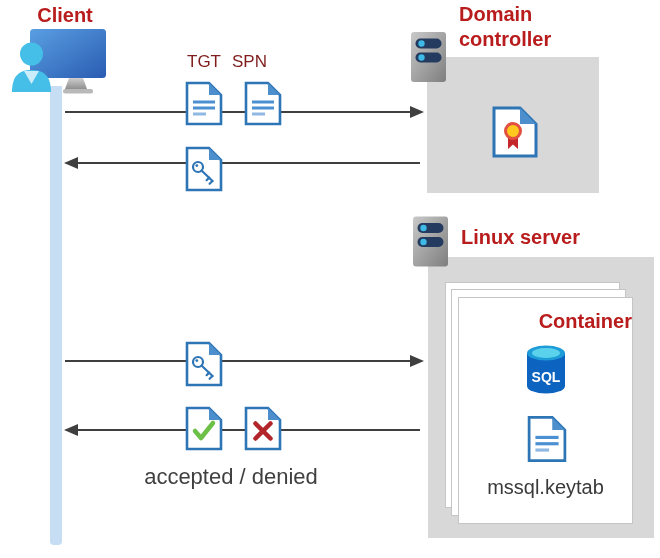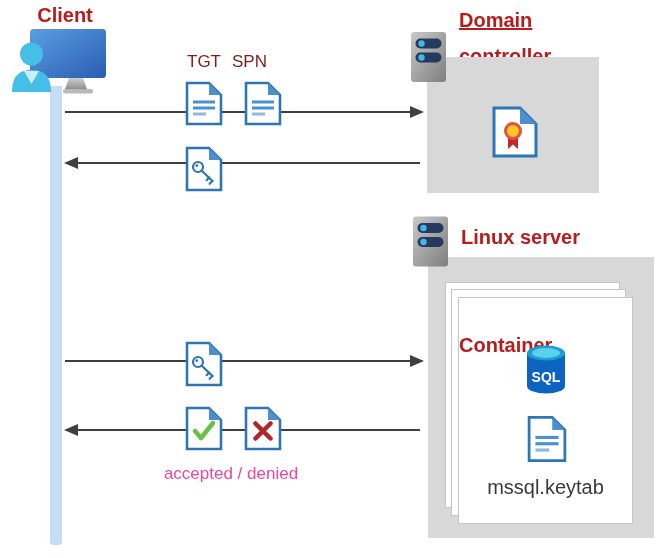--- a/index.html
+++ b/index.html
@@ -1,45 +1,45 @@
 <!DOCTYPE html>
 <html><head>
 <meta charset="utf-8">
 <style>
   html,body{margin:0;padding:0;background:#fff;}
   #canvas{position:relative;width:660px;height:558px;background:#fff;overflow:hidden;
           font-family:"Liberation Sans",sans-serif;}
   .abs{position:absolute;}
   .heading{font-weight:700;font-size:20px;color:#b91c1c;letter-spacing:0;}
   .small-label{font-size:17px;color:#7f1d1d;}
-  .caption{font-size:17px;color:#ec4899;}
+  .caption{font-size:22px;color:#404040;}
 
   
   .lifeline{left:50px;top:86px;width:12px;height:459px;background:#C7DDF3;
             border-radius:0 0 4px 4px;z-index:0;}
 
   
   .node-box{background:#D8D8D8;z-index:1;}
   .dc-box{left:427px;top:57px;width:172px;height:136px;}
   .linux-box{left:428px;top:257px;width:226px;height:281px;}
 
   
   .card{background:#fff;border:1px solid #C5C5C5;box-sizing:border-box;z-index:2;}
   .card-back{left:445px;top:282px;width:175px;height:226px;}
   .card-mid{left:451px;top:289px;width:175px;height:227px;}
   .card-front{left:458px;top:297px;width:175px;height:227px;z-index:3;}
-  .container-title{position:absolute;top:12px;left:0;right:0;text-align:left;margin-top:24px;}
+  .container-title{position:absolute;top:12px;left:0;right:0;text-align:right;}
   .sql-icon{position:absolute;left:66px;top:47px;}
   .keytab-doc{position:absolute;left:68px;top:117px;}
   .keytab-label{position:absolute;top:178px;left:0;right:0;text-align:center;
                 font-size:20px;color:#3A3A3A;}
 
   
   .client-label{left:15px;top:4px;width:100px;text-align:center;}
-  .dc-label{left:459px;top:2px;width:112px;line-height:36px;text-decoration:underline;}
+  .dc-label{left:459px;top:2px;width:112px;line-height:25px;}
   .linux-label{left:461px;top:226px;width:150px;}
   .tgt-label{left:174px;top:52px;width:60px;text-align:center;}
   .spn-label{left:232px;top:52px;width:60px;text-align:left;}
   .result-label{left:131px;top:464px;width:200px;text-align:center;}
 
   .z-icons{z-index:5;}
   .z-arrow{z-index:4;}
   .z-server{z-index:3;}
   .z-client{z-index:2;}
 </style>

